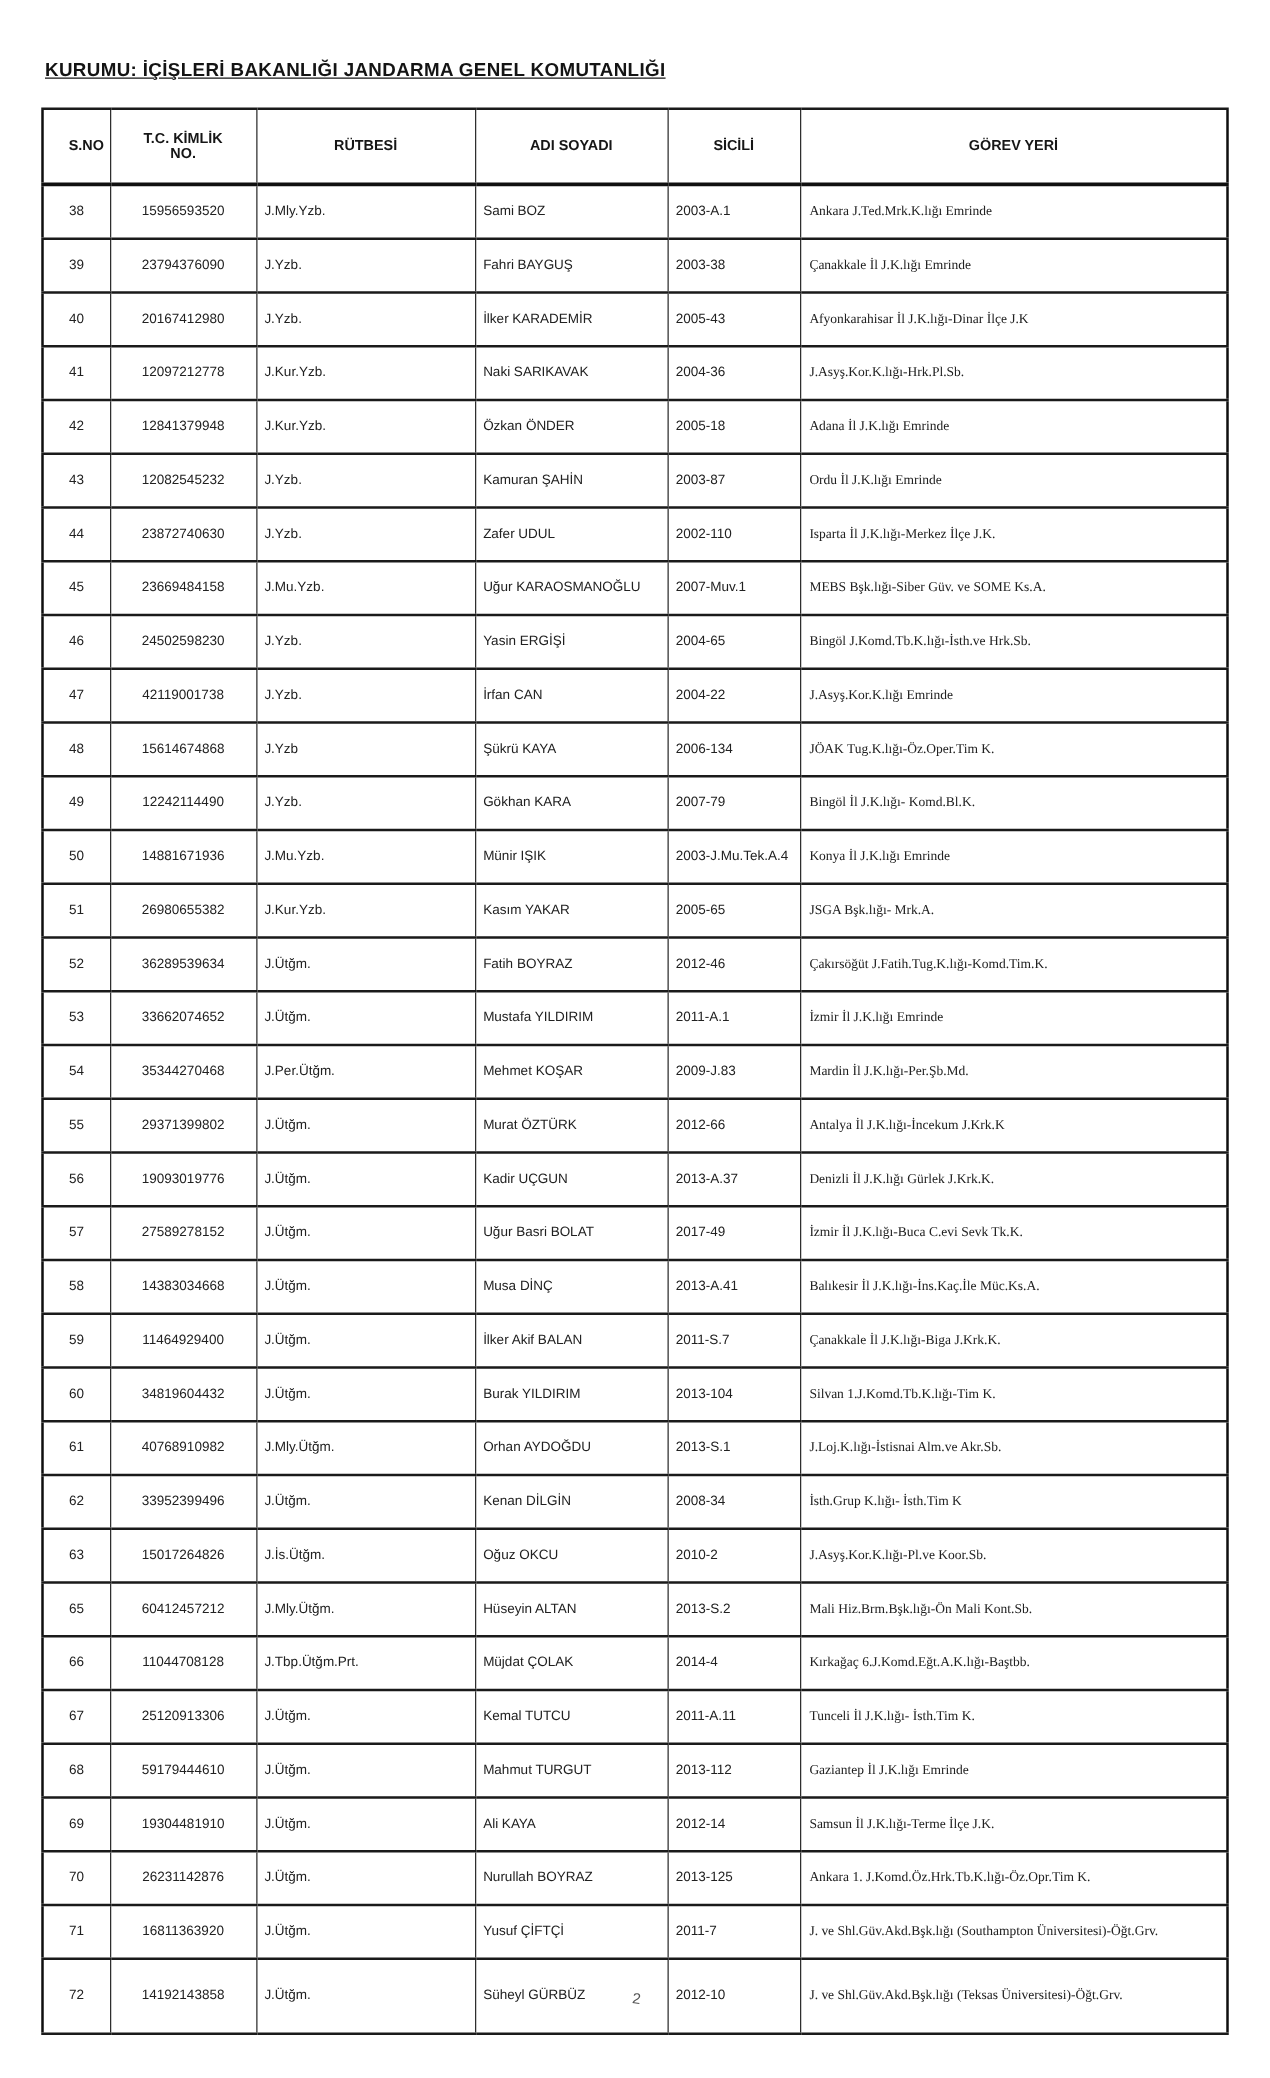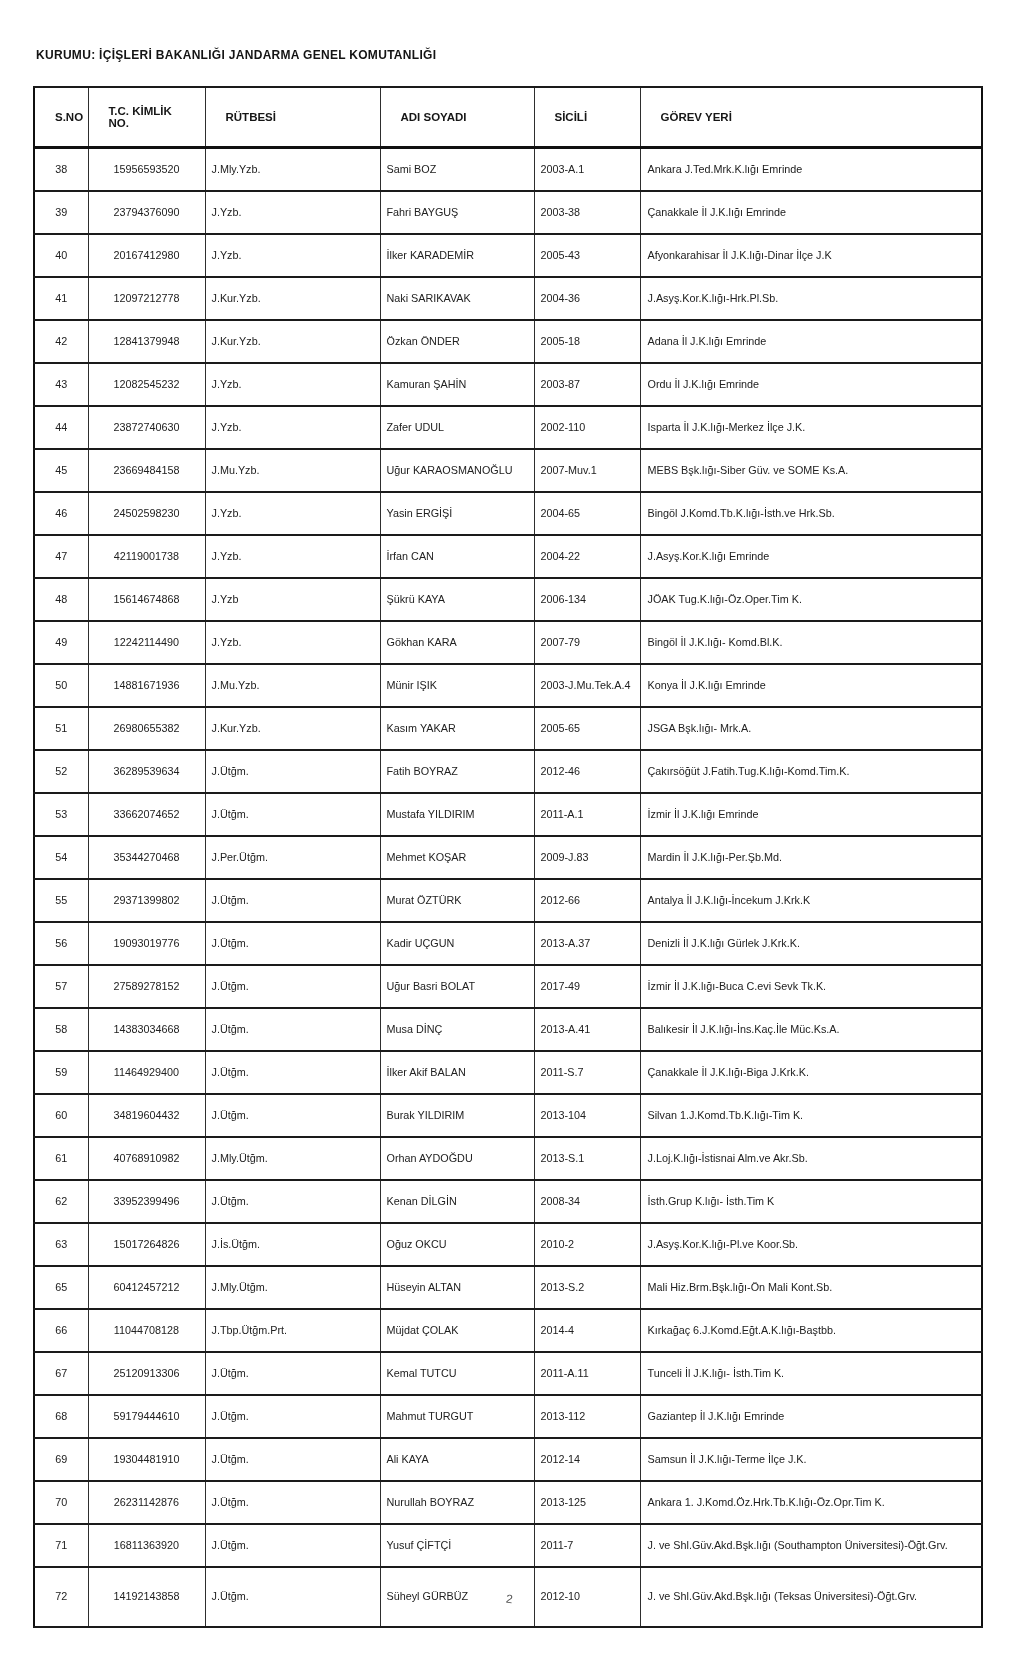--- a/index.html
+++ b/index.html
@@ -12,25 +12,26 @@
     height: 1662px;
     position: relative;
     font-family: "Liberation Sans", sans-serif;
     color: #1c1c1c;
     overflow: hidden;
   }
   .doc-heading {
     position: absolute;
     top: 48px;
     left: 36px;
-    font-size: 12px;
+    font-size: 15px;
     font-weight: 700;
     letter-spacing: 0.3px;
     color: #141414;
     white-space: nowrap;
+    text-decoration: underline;
   }
   table.personnel {
     position: absolute;
     top: 86px;
     left: 33px;
     width: 948px;
     border-collapse: collapse;
     table-layout: fixed;
     border: 2.5px solid #0f0f0f;
   }
@@ -44,39 +45,39 @@
     border-top: 2px solid #1a1a1a;
     border-bottom: 2px solid #1a1a1a;
     border-left: 1px solid #2e2e2e;
     border-right: 1px solid #2e2e2e;
     overflow: hidden;
   }
   thead th {
     height: 58px;
     font-size: 11.5px;
     font-weight: 700;
-    text-align: left;
+    text-align: center;
     vertical-align: middle;
     color: #161616;
     border-bottom: 3px solid #101010;
     padding: 0 20px;
   }
   tbody td {
     height: 37px;
     font-size: 10.8px;
     vertical-align: middle;
     padding: 2px 6px;
     color: #212121;
     line-height: 1.25;
   }
   tbody tr:nth-child(n+34) td {
     height: 54px;
   }
   td.center { text-align: center; padding: 2px 2px; }
-  td.gorev  { padding-left: 7px; }
+  td.gorev  { padding-left: 7px; font-family: Liberation Serif, serif; }
   .page-number {
     position: absolute;
     top: 1592px;
     left: 506px;
     font-size: 12px;
     color: #555;
     transform: rotate(8deg);
   }
 </style>
 </head>

